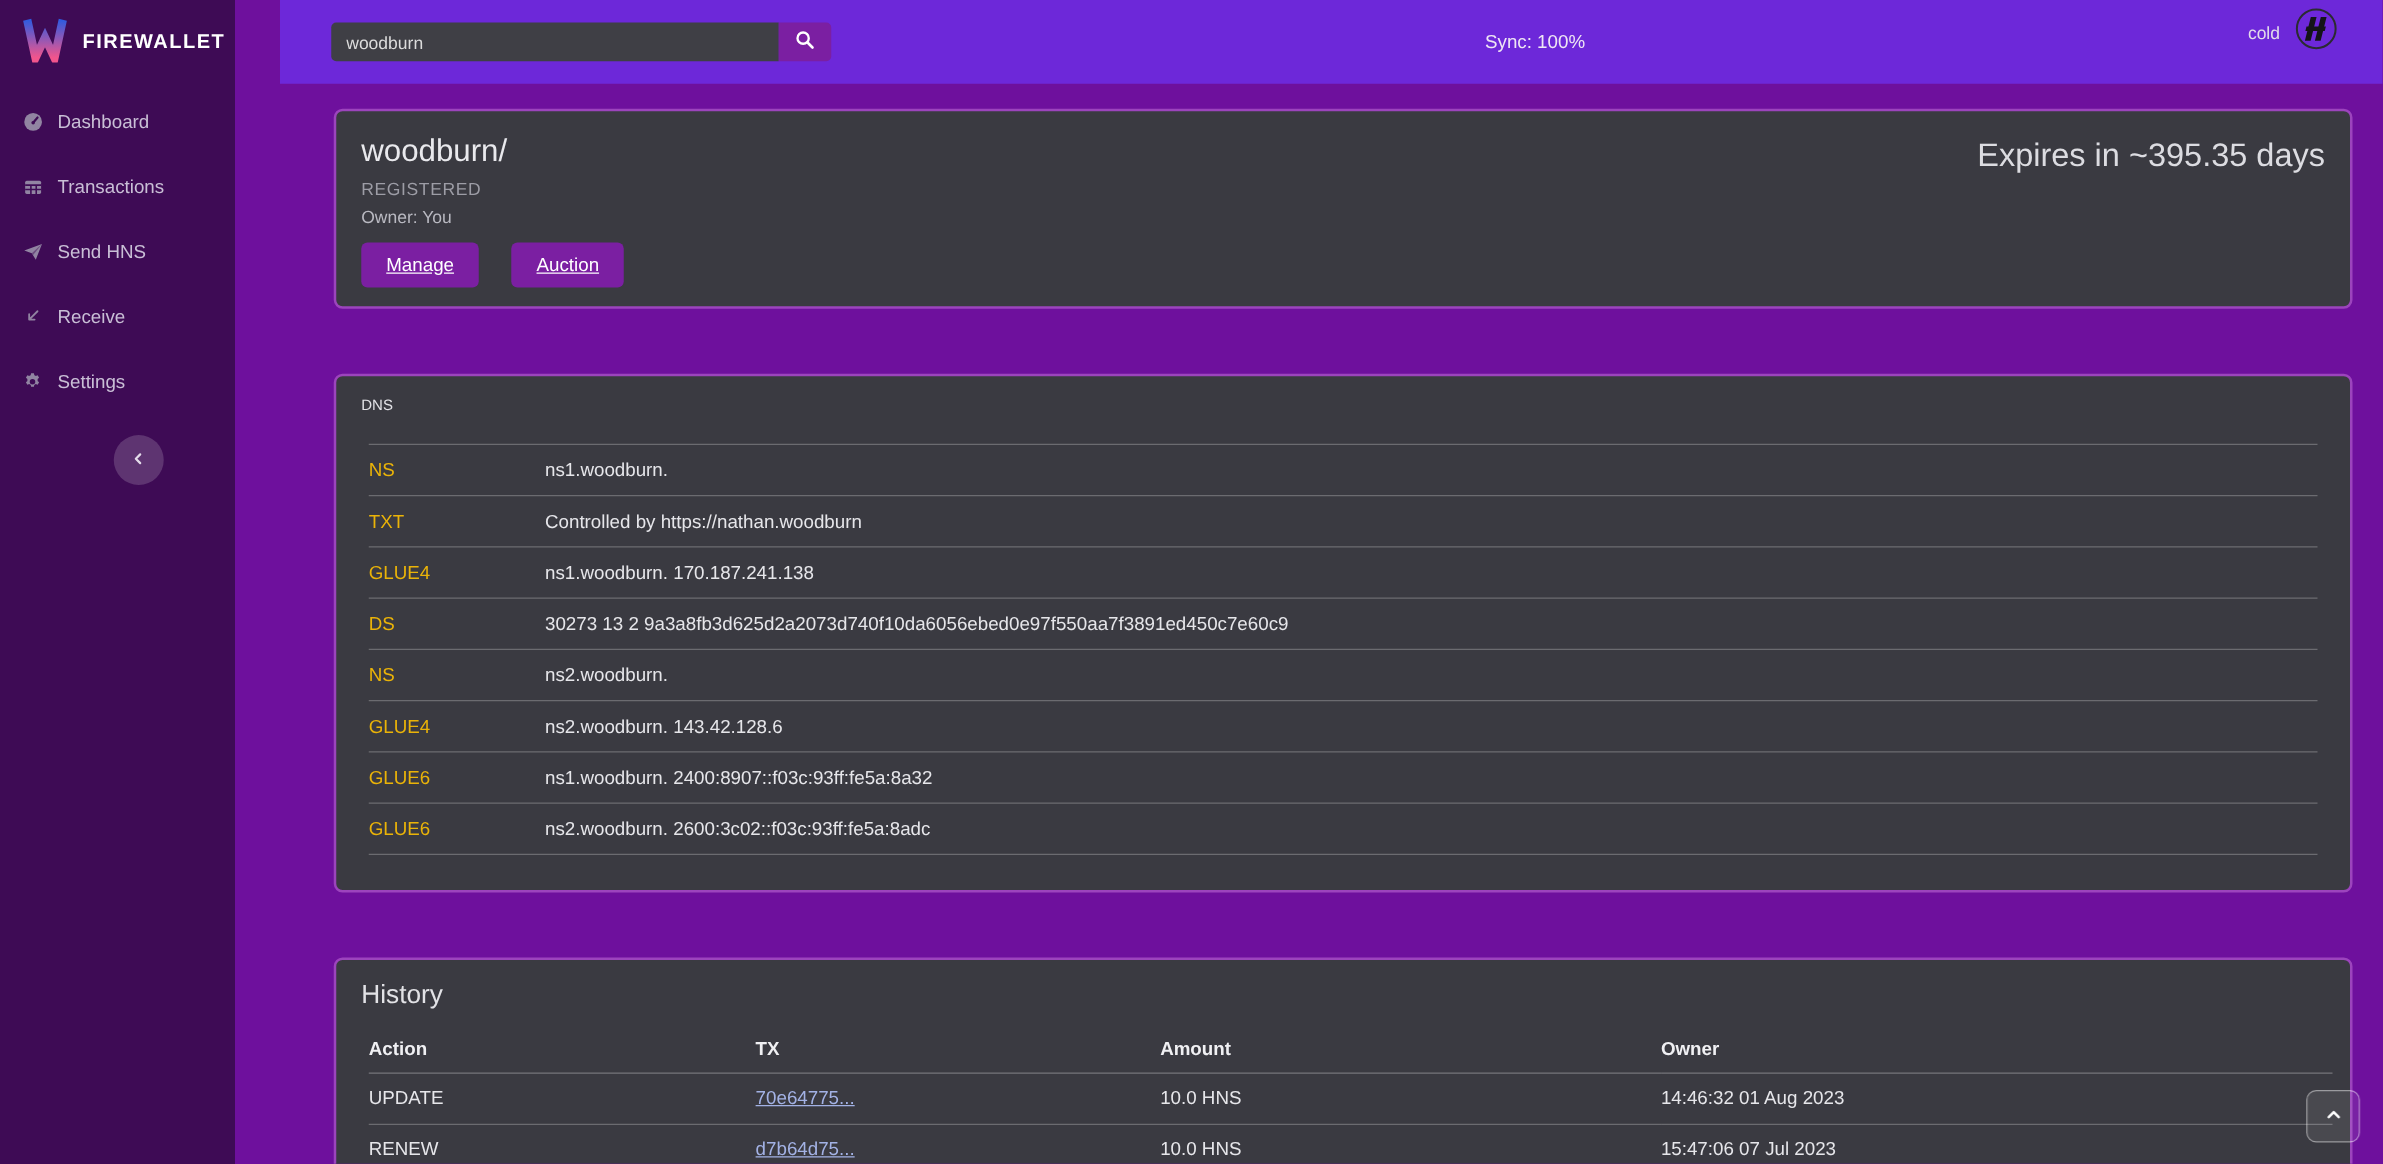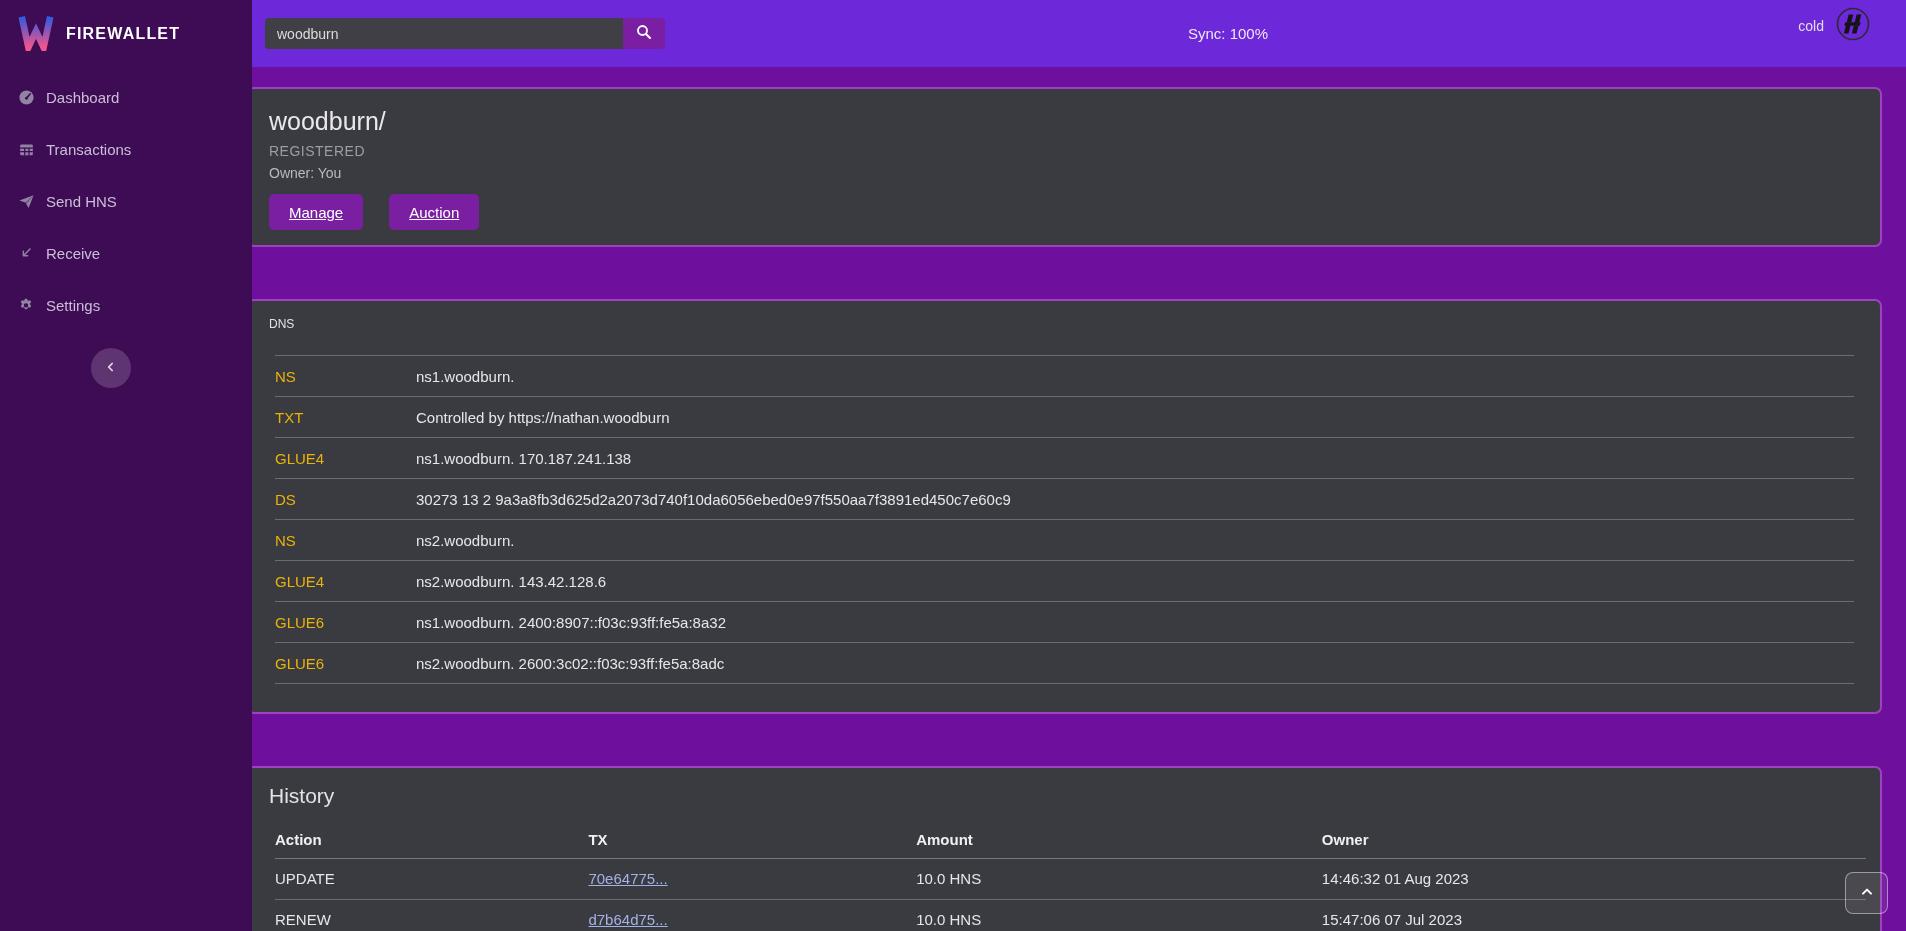--- a/index.html
+++ b/index.html
@@ -1,20 +1,20 @@
 <!DOCTYPE html>
 <html><head>
 <meta charset="utf-8">
 <style>
   * { margin:0; padding:0; box-sizing:border-box; }
   html,body { width:1906px; height:931px; overflow:hidden;
     font-family:"Liberation Sans","DejaVu Sans",sans-serif; background:#6e109d; }
 
   
-  .sidebar { position:fixed; left:0; top:0; width:252px; height:931px;
+  .sidebar { position:fixed; left:0; top:0; width:188px; height:931px;
     background:#3e0b55; z-index:5; }
   .logo-row { height:67px; display:flex; align-items:center; padding-left:17px; }
   .brand { color:#ffffff; font-weight:bold; font-size:16px; letter-spacing:1.2px; margin-left:11px; }
   .nav { padding-top:17px; }
   .nav-item { display:flex; align-items:flex-end; height:22px; margin-bottom:30px;
     padding-left:17px; cursor:pointer; color:#c9bfd6; font-size:15px; }
   .nav-icon { width:18px; height:18px; margin-right:11px; display:flex;
     align-items:center; justify-content:center; }
   .collapse-btn { position:absolute; left:91px; top:348px; width:40px; height:40px;
     border-radius:50%; background:rgba(255,255,255,0.17); border:none; cursor:pointer;
@@ -33,21 +33,21 @@
   .sync { position:absolute; left:964px; top:0; line-height:67px; color:#eee6f4;
     font-size:15px; }
   .right-group { position:absolute; right:36px; top:0; height:51px; display:flex;
     align-items:center; gap:12px; }
   .cold-label { color:#e3dbea; font-size:14px; }
 
   
   .main { position:absolute; left:224px; top:67px; width:1682px; height:864px;
     background:#6e109d; padding:20px 24px 0 23px; overflow:hidden; }
   .card { background:#3a3a41; border:2px solid #9c44bd; border-radius:7px;
-    color:#e4e4e8; padding:16px 20px; margin-bottom:52px; }
+    color:#e4e4e8; padding:16px 20px; margin-bottom:52px;margin-left:20px; }
 
   
   .domain-card { display:flex; justify-content:space-between; height:160px; }
   .domain-name { font-size:25px; color:#e9e9ed; font-weight:400; margin-top:2px; }
   .domain-status { font-size:14px; color:#9d9da6; letter-spacing:.5px; margin-top:7px; }
   .domain-owner { font-size:14px; color:#b9b9c1; margin-top:6px; }
   .btn-row { margin-top:13px; display:flex; gap:26px; }
   .btn { background:#7b1fa2; color:#ffffff; border:none; border-radius:5px;
     font-size:15px; padding:0 20px; height:36px; cursor:pointer;
     font-family:"Liberation Sans","DejaVu Sans",sans-serif;text-decoration:underline; }
@@ -189,20 +189,21 @@
   <div class="card domain-card">
     <div>
       <div class="domain-name">woodburn/</div>
       <div class="domain-status">REGISTERED</div>
       <div class="domain-owner">Owner: You</div>
       <div class="btn-row">
         <button class="btn">Manage</button>
         <button class="btn">Auction</button>
       </div>
     </div>
+    <div class="expires">Expires in ~395.35 days</div>
   </div>
 
   <div class="card" style="padding-bottom:28px;">
     <div class="section-title">DNS</div>
     <div class="dns-wrap">
   <div class="dns-row">
     <div class="dns-type">NS</div>
     <div class="dns-value">ns1.woodburn.</div>
   </div>
 

